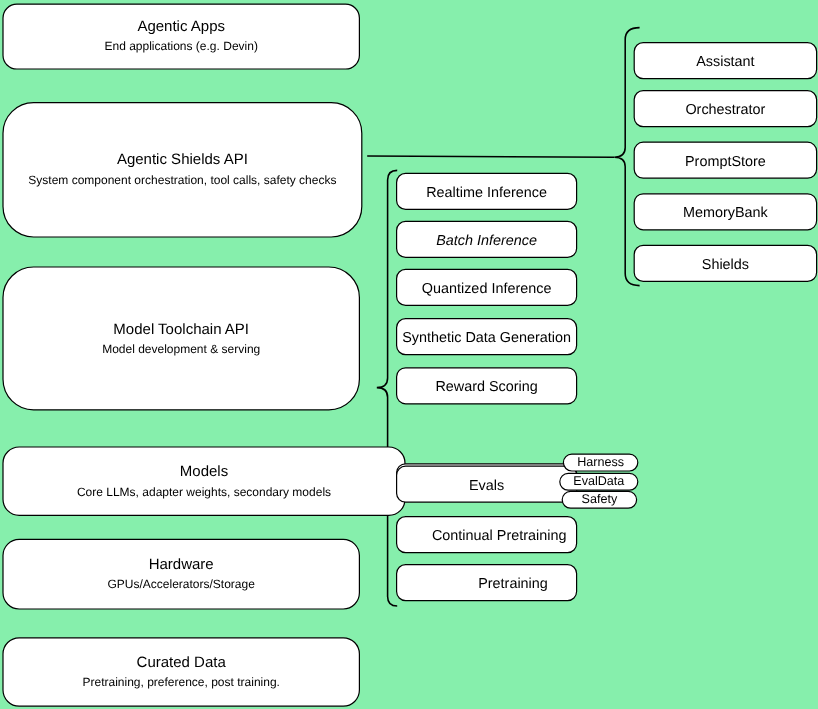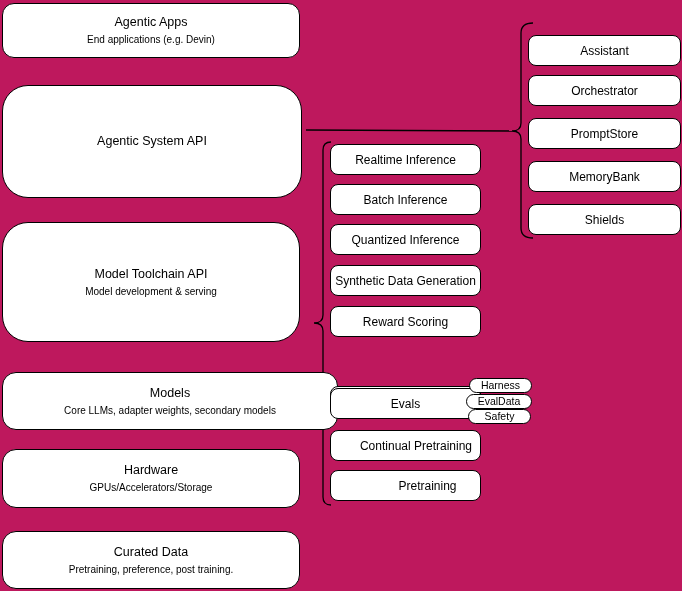--- a/index.html
+++ b/index.html
@@ -4,21 +4,21 @@
 <style>
   html, body {
     margin: 0;
     padding: 0;
     background: #ffffff;
   }
   .canvas {
     position: relative;
     width: 682px;
     height: 591px;
-    background: #be185d;
+    background: #86efac;
     font-family: "Liberation Sans", sans-serif;
     color: #000000;
     overflow: hidden;
   }
   .overlay {
     position: absolute;
     left: 0;
     top: 0;
     pointer-events: none;
   }
@@ -93,21 +93,22 @@
 
     <path d="M533,23 Q521,23 521,33 L521,123 Q521,131 512,131 Q521,131 521,139 L521,228 Q521,238 533,238" fill="none" stroke="#000000" stroke-width="1.3"></path>
   </svg>
 
   <div class="layer-box" style="left:2px; top:3px; width:298px; height:55px; border-radius:12px;">
     <div class="box-title">Agentic Apps</div>
     <div class="box-subtitle">End applications (e.g. Devin)</div>
   </div>
 
   <div class="layer-box" style="left:2px; top:85px; width:300px; height:113px; border-radius:26px;">
-    <div class="box-title">Agentic System API</div>
+    <div class="box-title">Agentic Shields API</div>
+    <div class="box-subtitle">System component orchestration, tool calls, safety checks</div>
   </div>
 
   <div class="layer-box" style="left:2px; top:222px; width:298px; height:120px; border-radius:26px;">
     <div class="box-title">Model Toolchain API</div>
     <div class="box-subtitle">Model development &amp; serving</div>
   </div>
 
   <div class="layer-box" style="left:2px; top:372px; width:336px; height:58px; border-radius:14px;">
     <div class="box-title">Models</div>
     <div class="box-subtitle">Core LLMs, adapter weights, secondary models</div>
@@ -119,21 +120,21 @@
   </div>
 
   <div class="layer-box" style="left:2px; top:531px; width:298px; height:58px; border-radius:14px;">
     <div class="box-title">Curated Data</div>
     <div class="box-subtitle">Pretraining, preference, post training.</div>
   </div>
 
   <div class="small-box toolchain-box" style="top:144px;">
     <span>Realtime Inference</span>
   </div>
-  <div class="small-box toolchain-box" style="top:184px;">
+  <div class="small-box toolchain-box" style="top:184px;font-style:italic;">
     <span>Batch Inference</span>
   </div>
   <div class="small-box toolchain-box" style="top:265px;">
     <span>Synthetic Data Generation</span>
   </div>
   <div class="small-box toolchain-box" style="top:224px;">
     <span>Quantized Inference</span>
   </div>
   <div class="small-box toolchain-box" style="top:306px;">
     <span>Reward Scoring</span>

